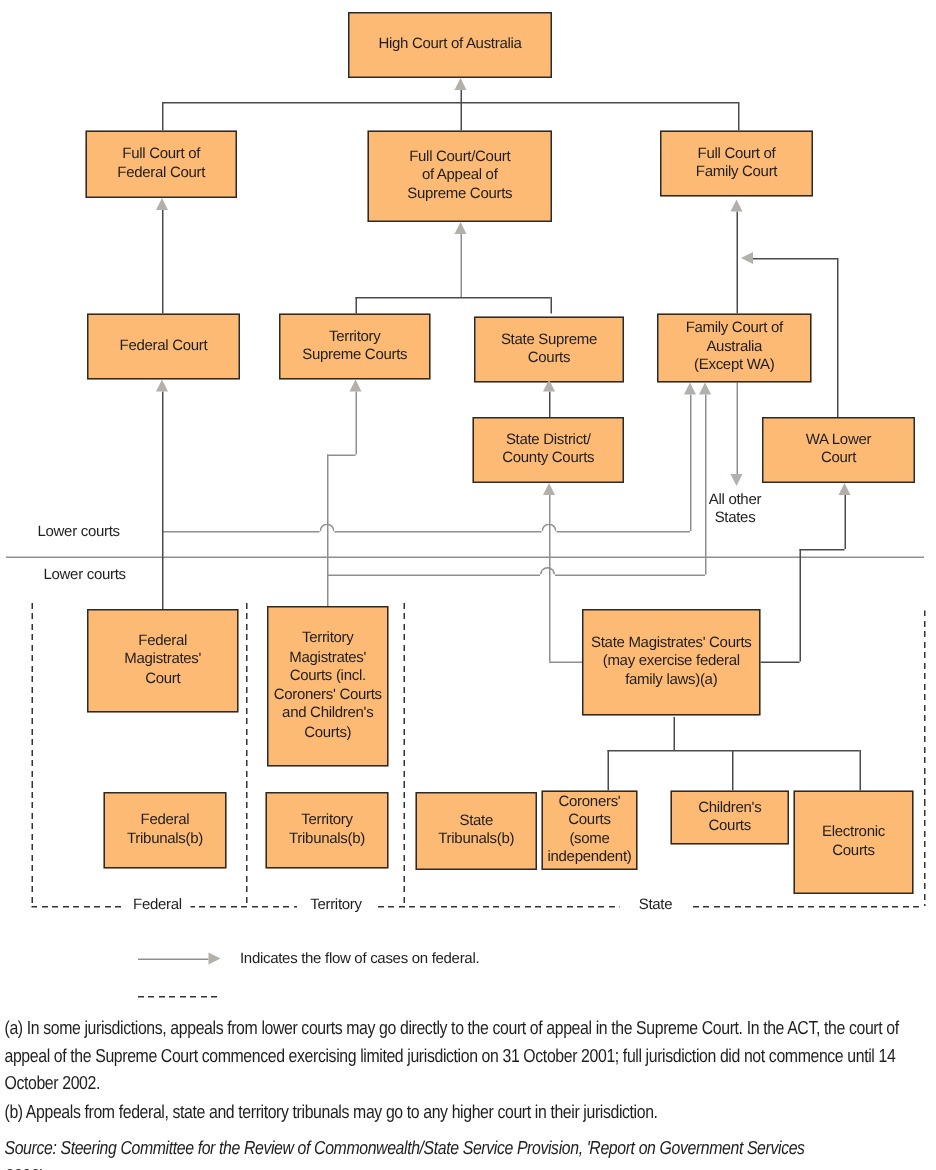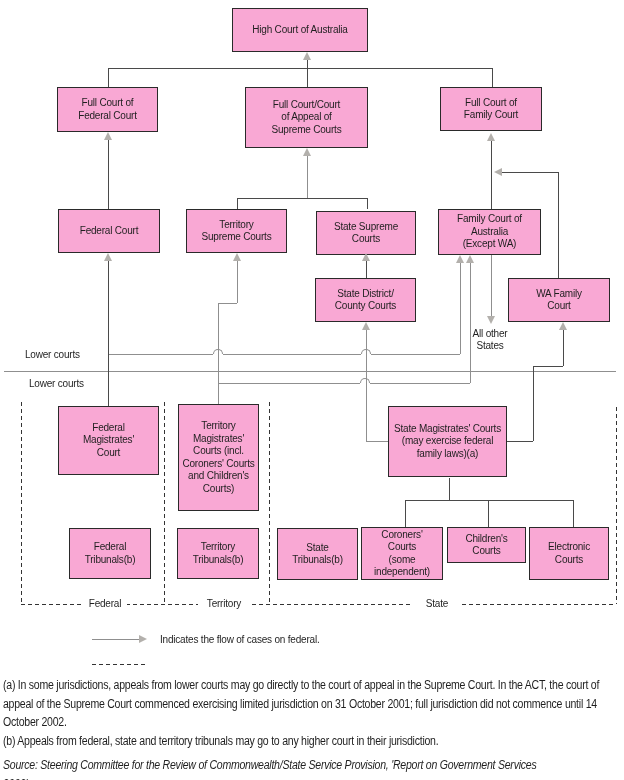--- a/index.html
+++ b/index.html
@@ -9,21 +9,21 @@
     --gray:#8f8f8f;
     --head:#b3b0ac;
   }
   html,body{margin:0;padding:0;background:#fff;}
   #stage{
     position:relative;width:624px;height:780px;background:#ffffff;overflow:hidden;
     font-family:"Liberation Sans","DejaVu Sans",sans-serif;color:var(--ink);
     letter-spacing:-0.2px;
   }
   .box{
-    position:absolute;border:1px solid var(--border);background:#f9a8d4;
+    position:absolute;border:1px solid var(--border);background:#fdba74;
     display:flex;align-items:center;justify-content:center;text-align:center;
     font-size:10px;line-height:12.5px;white-space:pre-line;padding:1px;box-sizing:border-box;
     z-index:30;
   }
   .hl{position:absolute;height:1px;background:var(--dark);z-index:10;}
   .vl{position:absolute;width:1px;background:var(--dark);z-index:14;}
   .g{background:var(--gray);}
   .divider{position:absolute;height:1px;background:var(--gray);z-index:9;}
   .hop{
     position:absolute;width:10px;height:5px;box-sizing:border-box;
@@ -115,47 +115,47 @@
   <div class="box" style="left:58px;top:209px;width:102px;height:44px">Federal Court</div>
   <div class="box" style="left:186px;top:209px;width:101px;height:44px">Territory
 Supreme Courts</div>
   <div class="box" style="left:316px;top:211px;width:100px;height:44px">State Supreme
 Courts</div>
   <div class="box" style="left:438px;top:209px;width:103px;height:46px">Family Court of
 Australia
 (Except WA)</div>
   <div class="box" style="left:315px;top:278px;width:101px;height:44px">State District/
 County Courts</div>
-  <div class="box" style="left:508px;top:278px;width:102px;height:44px">WA Family
+  <div class="box" style="left:508px;top:278px;width:102px;height:44px">WA Lower
 Court</div>
   <div class="box" style="left:58px;top:406px;width:101px;height:69px">Federal
 Magistrates'
 Court</div>
   <div class="box" style="left:178px;top:404px;width:81px;height:107px">Territory
 Magistrates'
 Courts (incl.
 Coroners' Courts
 and Children's
 Courts)</div>
   <div class="box" style="left:388px;top:406px;width:119px;height:71px">State Magistrates' Courts
 (may exercise federal
 family laws)(a)</div>
   <div class="box" style="left:69px;top:528px;width:82px;height:51px">Federal
 Tribunals(b)</div>
   <div class="box" style="left:177px;top:528px;width:82px;height:51px">Territory
 Tribunals(b)</div>
   <div class="box" style="left:277px;top:528px;width:81px;height:52px">State
 Tribunals(b)</div>
-  <div class="box" style="left:361px;top:527px;width:82px;height:53px">Coroners'
+  <div class="box" style="left:361px;top:527px;width:64px;height:53px">Coroners'
 Courts
 (some
 independent)</div>
   <div class="box" style="left:447px;top:527px;width:79px;height:36px">Children's
 Courts</div>
-  <div class="box" style="left:529px;top:527px;width:80px;height:53px">Electronic
+  <div class="box" style="left:529px;top:527px;width:80px;height:69px">Electronic
 Courts</div>
 
   <div class="lbl" style="left:25px;top:349px">Lower courts</div>
   <div class="lbl" style="left:29px;top:378px">Lower courts</div>
   <div class="lbl" style="left:459px;top:328px;width:62px;text-align:center">All other
 States</div>
   <div class="lbl jur" style="left:83px;top:598px;width:44px">Federal</div>
   <div class="lbl jur" style="left:198px;top:598px;width:52px">Territory</div>
   <div class="lbl jur" style="left:413px;top:598px;width:48px">State</div>
 

